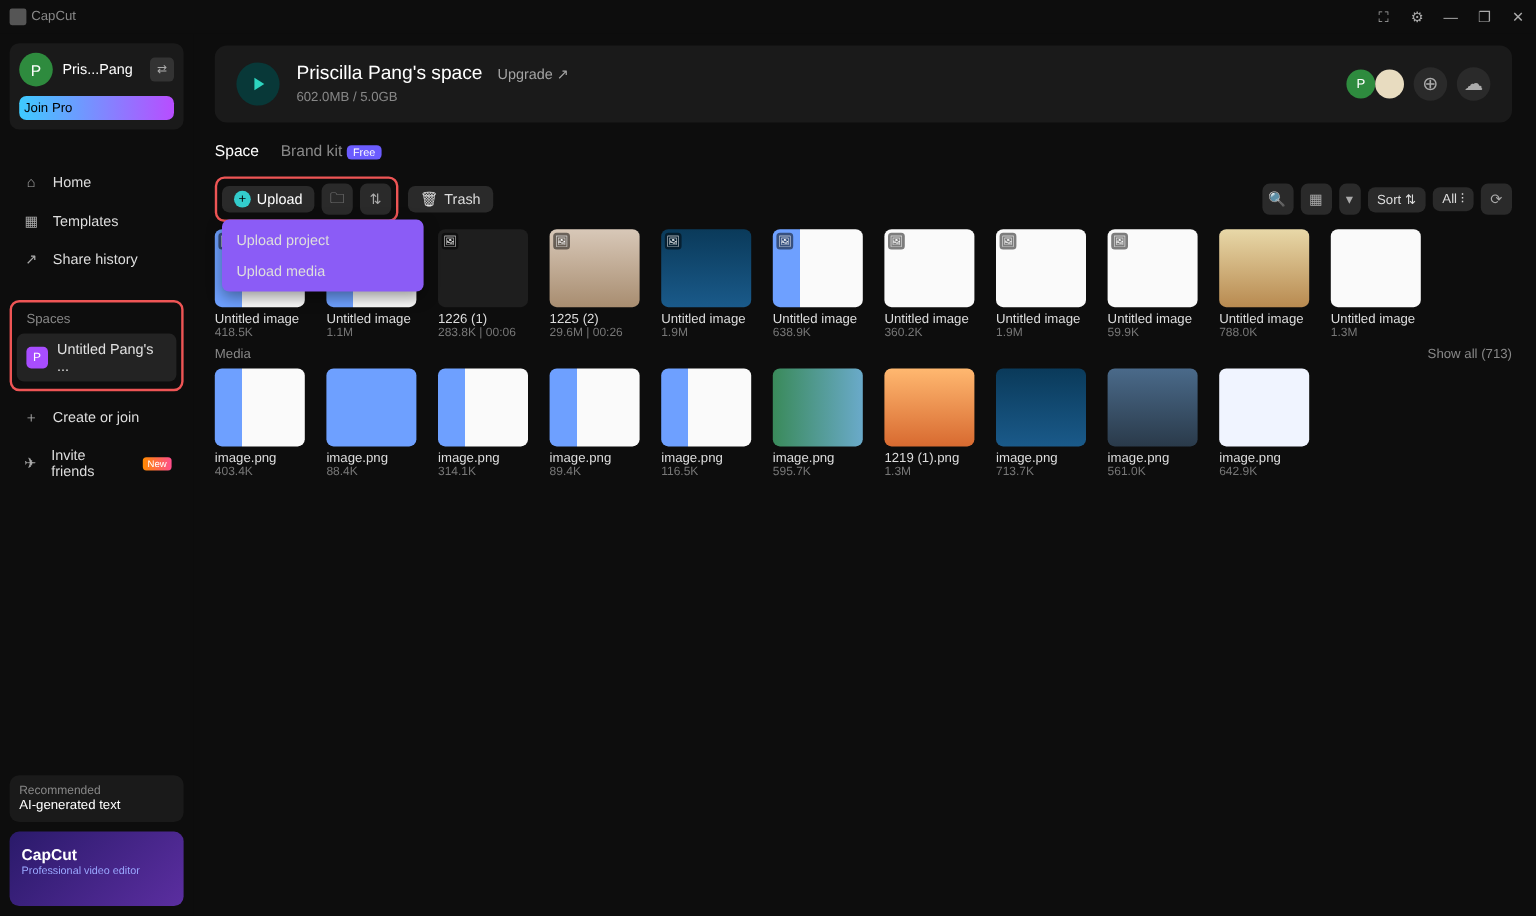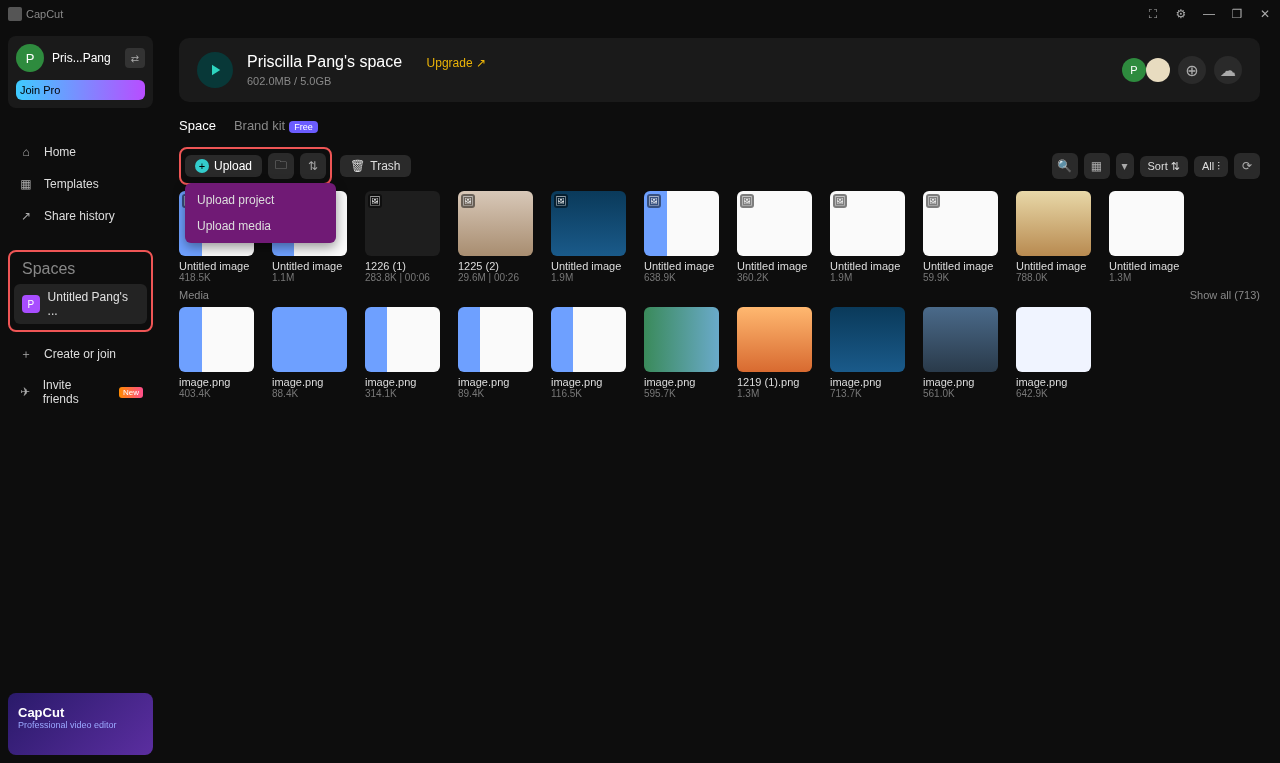--- a/index.html
+++ b/index.html
@@ -15,53 +15,53 @@
 .user-row { display: flex; align-items: center; gap: 8px; }
 .avatar { width: 28px; height: 28px; border-radius: 50%; background: #2e8b3e; display: flex; align-items: center; justify-content: center; color: #fff; font-size: 13px; font-weight: 500; }
 .user-info { flex: 1; }
 .user-name { font-size: 12px; color: #fff; }
 .swap-btn { width: 20px; height: 20px; background: #333; border-radius: 4px; display: flex; align-items: center; justify-content: center; color: #aaa; font-size: 10px; }
 .join-pro { margin-top: 8px; background: linear-gradient(90deg, #3ecbff, #b84dff); border-radius: 6px; padding: 4px; text-align: left; font-size: 11px; color: #000; font-weight: 500; }
 .nav-section { margin-top: 28px; }
 .nav-item { display: flex; align-items: center; gap: 10px; padding: 8px 10px; font-size: 12px; color: #ddd; border-radius: 6px; cursor: pointer; }
 .nav-icon { width: 16px; height: 16px; display: flex; align-items: center; justify-content: center; color: #aaa; }
 .spaces-section { margin-top: 18px; border: 2px solid #e55; border-radius: 8px; padding: 6px 4px; }
-.spaces-label { font-size: 16px; color: #888; padding: 2px 8px 6px; }
+.spaces-label { font-size: 11px; color: #888; padding: 2px 8px 6px; }
 .space-item { display: flex; align-items: center; gap: 8px; background: #232323; border-radius: 6px; padding: 6px 8px; font-size: 12px; }
 .space-avatar { width: 18px; height: 18px; border-radius: 4px; background: #a84dff; display: flex; align-items: center; justify-content: center; color: #fff; font-size: 10px; }
 .badge-new { background: linear-gradient(90deg, #ff8a00, #ff4d8d); color: #fff; font-size: 8px; padding: 1px 4px; border-radius: 3px; margin-left: 4px; }
 .sidebar-bottom { margin-top: auto; }
 .recommended { background: #1a1a1a; border-radius: 8px; padding: 8px; font-size: 10px; color: #888; margin-bottom: 8px; }
 .recommended .rec-title { color: #fff; font-size: 11px; }
 .promo { background: linear-gradient(135deg, #2a1a6a, #5b2ea0); border-radius: 8px; padding: 12px 10px; height:62px; position:relative; overflow:hidden; }
 .promo .promo-name { color: #fff; font-size: 13px; font-weight: 600; }
 .promo .promo-sub { color: #9aa8ff; font-size: 9px; }
 .main { flex: 1; padding: 10px 20px 10px 18px; overflow: hidden; }
 .header-card { background: #1a1a1a; border-radius: 10px; padding: 14px 18px; display: flex; align-items: center; gap: 14px; }
 .header-logo { width: 36px; height: 36px; border-radius: 50%; background: #083838; display: flex; align-items: center; justify-content: center; }
 .header-logo svg { width: 18px; height: 18px; }
 .header-title { font-size: 16px; color: #fff; font-weight: 500; }
-.upgrade-link { color: #eab308; font-size: 12px; margin-left: 20px; }
+.upgrade-link { color: #a3a3a3; font-size: 12px; margin-left: 8px; }
 .storage { font-size: 11px; color: #888; margin-top: 4px; }
 .header-right { margin-left: auto; display: flex; align-items: center; gap: 8px; }
 .round-btn { width: 28px; height: 28px; border-radius: 50%; background: #2a2a2a; display: flex; align-items: center; justify-content: center; color: #aaa; }
 .avatar-small { width: 24px; height: 24px; border-radius: 50%; }
 .avatar-green { background: #2e8b3e; color: #fff; font-size: 11px; display:flex; align-items:center; justify-content:center; }
 .avatar-beige { background: #e8dcc0; margin-left:-8px; }
 .tabs { display: flex; gap: 18px; margin-top: 16px; font-size: 13px; align-items:center; }
 .tab { color: #888; cursor: pointer; padding-bottom:4px; }
 .tab.active { color: #fff; font-weight: 500; }
 .tag-free { background: #6b5cff; color: #fff; font-size: 9px; padding: 1px 5px; border-radius: 4px; margin-left: 4px; }
 .toolbar { display: flex; align-items: center; margin-top: 10px; gap: 8px; position: relative; }
 .toolbar-left-box { border: 2px solid #e55; border-radius: 8px; padding: 4px; position: relative; }
 .toolbar-inner { display: flex; align-items: center; gap: 6px; }
 .upload-btn { background: #2a2a2a; border-radius: 6px; padding: 4px 10px; font-size: 12px; color: #fff; display: flex; align-items: center; gap: 5px; }
 .upload-btn .plus { width: 14px; height: 14px; background: #3cc; border-radius: 50%; display:flex; align-items:center; justify-content:center; color:#000; font-size:11px; }
 .icon-btn { width: 26px; height: 26px; background: #2a2a2a; border-radius: 6px; display: flex; align-items: center; justify-content: center; color: #aaa; font-size: 12px; }
-.upload-dropdown { position: absolute; top: 34px; left: 4px; background: #701a75; border-radius: 6px; padding: 4px 0; width: 151px; z-index: 10; box-shadow: 0 4px 12px rgba(0,0,0,0.4); }
+.upload-dropdown { position: absolute; top: 34px; left: 4px; background: #8b5cf6; border-radius: 6px; padding: 4px 0; width: 168px; z-index: 10; box-shadow: 0 4px 12px rgba(0,0,0,0.4); }
 .dropdown-item { padding: 6px 12px; font-size: 12px; color: #ddd; cursor: pointer; }
 .trash-btn { background: #2a2a2a; border-radius: 6px; padding: 4px 10px; font-size: 12px; color: #ddd; display: flex; align-items: center; gap: 5px; }
 .toolbar-right { margin-left: auto; display: flex; align-items: center; gap: 6px; }
 .pill { background: #2a2a2a; border-radius: 6px; padding: 4px 8px; font-size: 11px; color: #ddd; display:flex; align-items:center; gap:3px; }
 .section-row { display:flex; justify-content:flex-end; margin-top:8px; margin-bottom:2px; }
 .show-all { font-size: 11px; color: #888; margin-left: auto; }
 .media-label { font-size: 11px; color: #888; margin-top: 6px; margin-bottom: 2px; display:flex; }
 .grid { display: flex; gap: 18px; margin-top: 6px; }
 .item { width: 75px; }
 .thumb { width: 75px; height: 65px; border-radius: 6px; background: #2a2a2a; position: relative; overflow:hidden; display:flex; align-items:center; justify-content:center; }
@@ -138,20 +138,24 @@
         <span class="nav-icon">＋</span>
         <span>Create or join</span>
       </div>
     <div class="nav-item">
         <span class="nav-icon">✈</span>
         <span>Invite friends</span>
         <span class="badge-new">New</span>
       </div>
 
     <div class="sidebar-bottom">
+      <div class="recommended">
+        <div>Recommended</div>
+        <div class="rec-title">AI-generated text</div>
+      </div>
       <div class="promo">
         <div class="promo-name">CapCut</div>
         <div class="promo-sub">Professional video editor</div>
       </div>
     </div>
   </div>
 
   <div class="main">
     <div class="header-card">
       <div class="header-logo">

